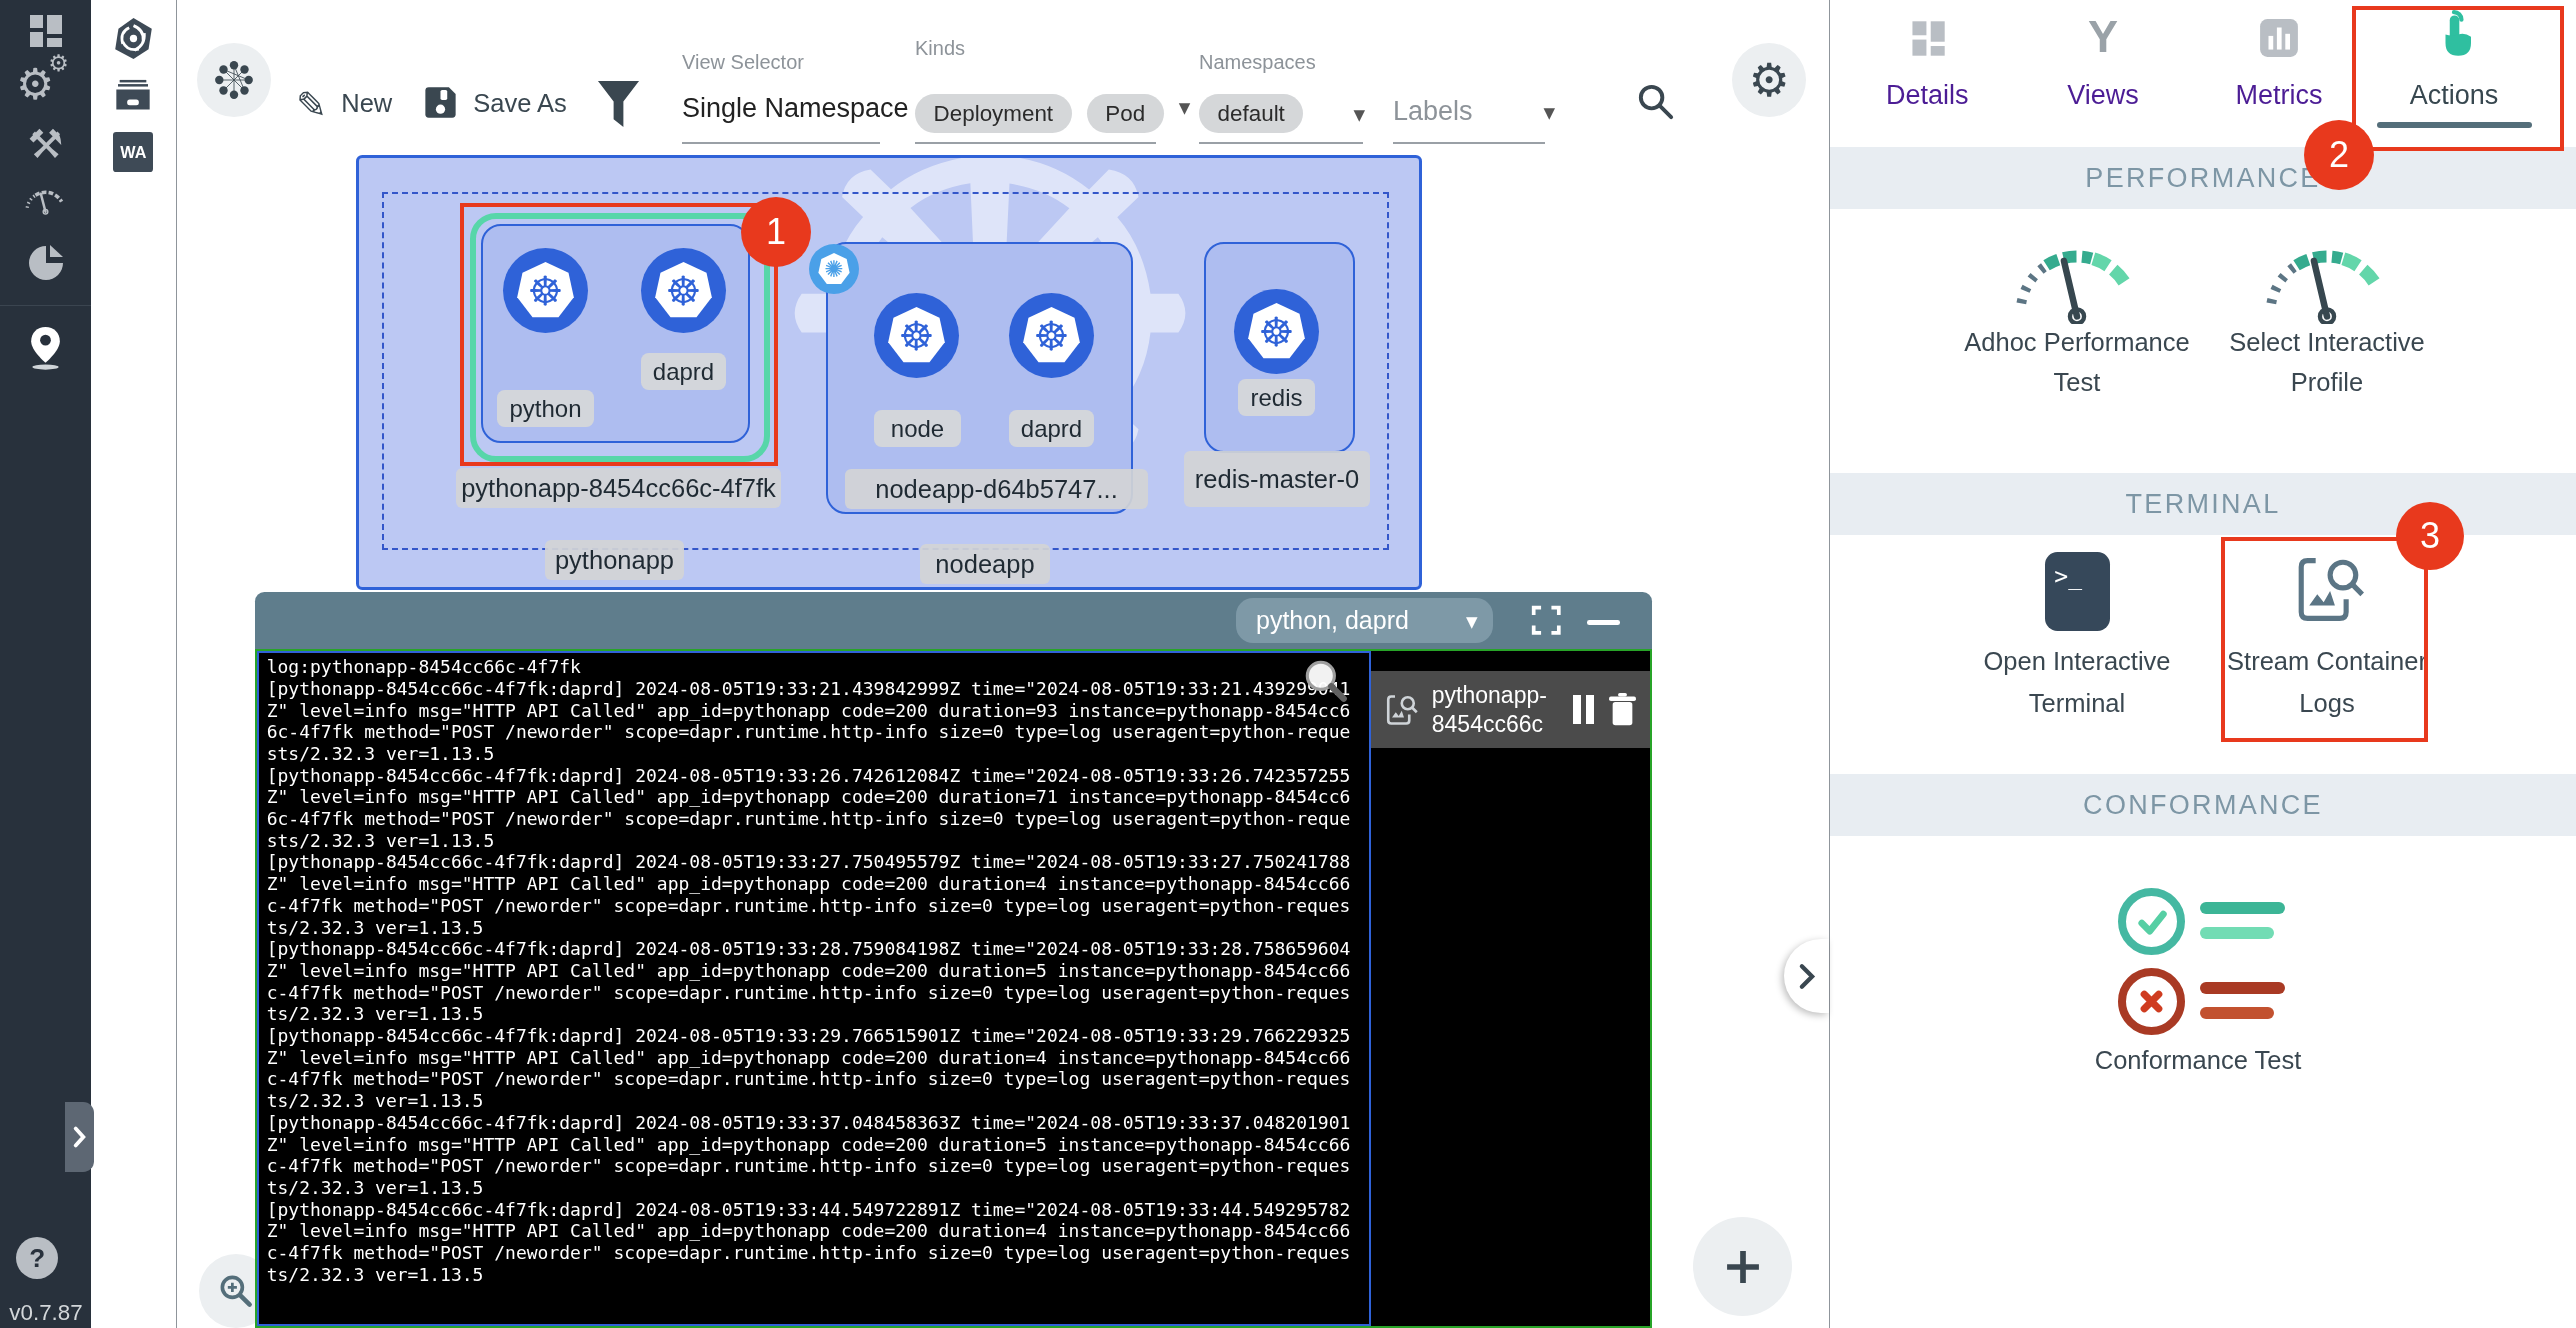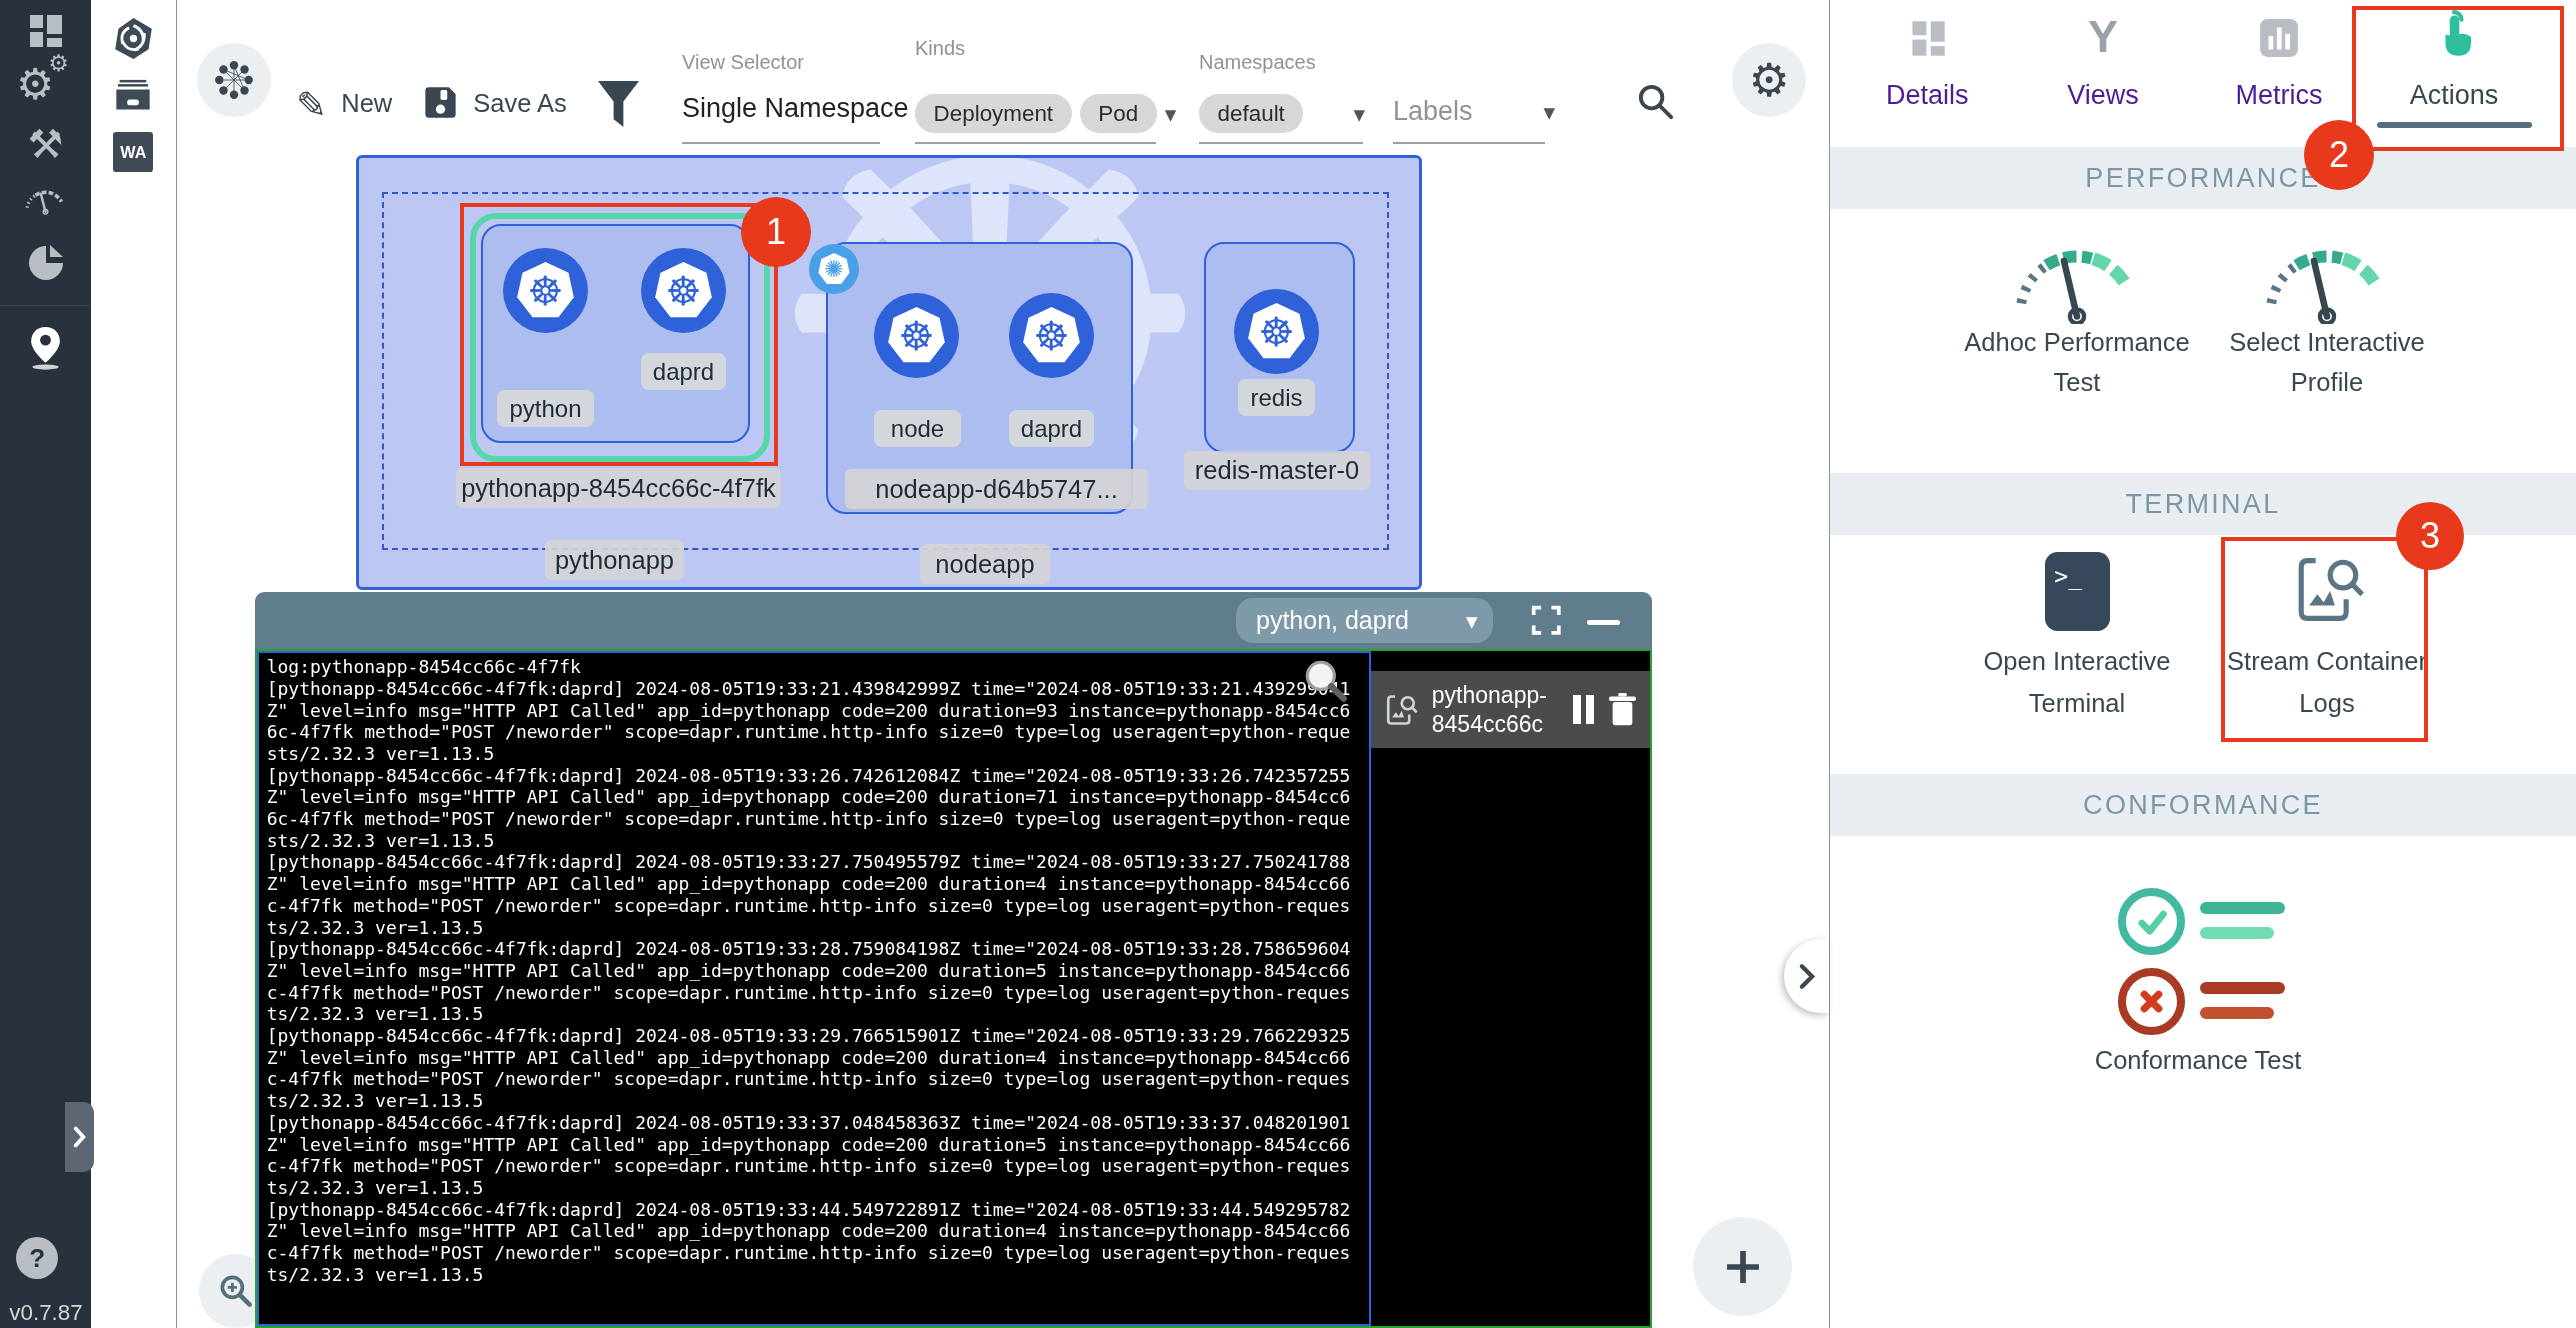--- a/index.html
+++ b/index.html
@@ -179,21 +179,21 @@
   </div>
 
   <div class="tb-label" style="left:682px;top:51px;">View Selector</div>
   <div class="abs" style="left:682px;top:93px;font-size:27px;color:#222;">
     <span>Single Namespace</span>
     <span class="caret" style="margin-left:17px;">▾</span>
   </div>
   <div class="tb-underline" style="left:682px;top:142px;width:198px;"></div>
 
   <div class="tb-label" style="left:915px;top:37px;">Kinds</div>
-  <div class="abs" style="left:915px;top:94px;display:flex;gap:8px;align-items:center;">
+  <div class="abs" style="left:915px;top:94px;display:flex;gap:15px;">
     <span class="chip">Deployment</span>
     <span class="chip">Pod</span>
     <span class="caret">▾</span>
   </div>
   <div class="tb-underline" style="left:915px;top:142px;width:241px;"></div>
 
   <div class="tb-label" style="left:1199px;top:51px;">Namespaces</div>
   <div class="abs" style="left:1199px;top:94px;display:flex;gap:50px;align-items:center;">
     <span class="chip">default</span>
     <span class="caret">▾</span>
@@ -260,21 +260,21 @@
       </div>
     </div>
 
     <div class="podbox" style="left:845px;top:84px;width:147px;height:207px;"></div>
     <div class="knode" style="left:875px;top:131px;">
       <div class="khept">
           <span class="kwheel">☸</span>
         </div>
     </div>
     <div class="cchip" style="left:879px;top:221px;width:77px;height:37px;">redis</div>
-    <div class="namechip" style="left:825px;top:293px;width:186px;height:39px;">redis-master-0</div>
+    <div class="namechip" style="left:825px;top:293px;width:186px;height:56px;">redis-master-0</div>
   </div>
   <div class="badge" style="left:741px;top:197px;">1</div>
 
   <div class="fab" style="left:199px;top:1254px;width:74px;height:74px;z-index:5;">
     <svg width="40" height="40" viewBox="0 0 44 44" fill="none">
         <circle cx="18" cy="18" r="11" stroke="#546e7a" stroke-width="4"></circle>
         <path d="M18 13 V23 M13 18 H23" stroke="#546e7a" stroke-width="3"></path>
         <path d="M27 27 L37 37" stroke="#546e7a" stroke-width="5" stroke-linecap="round"></path>
       </svg>
   </div>

